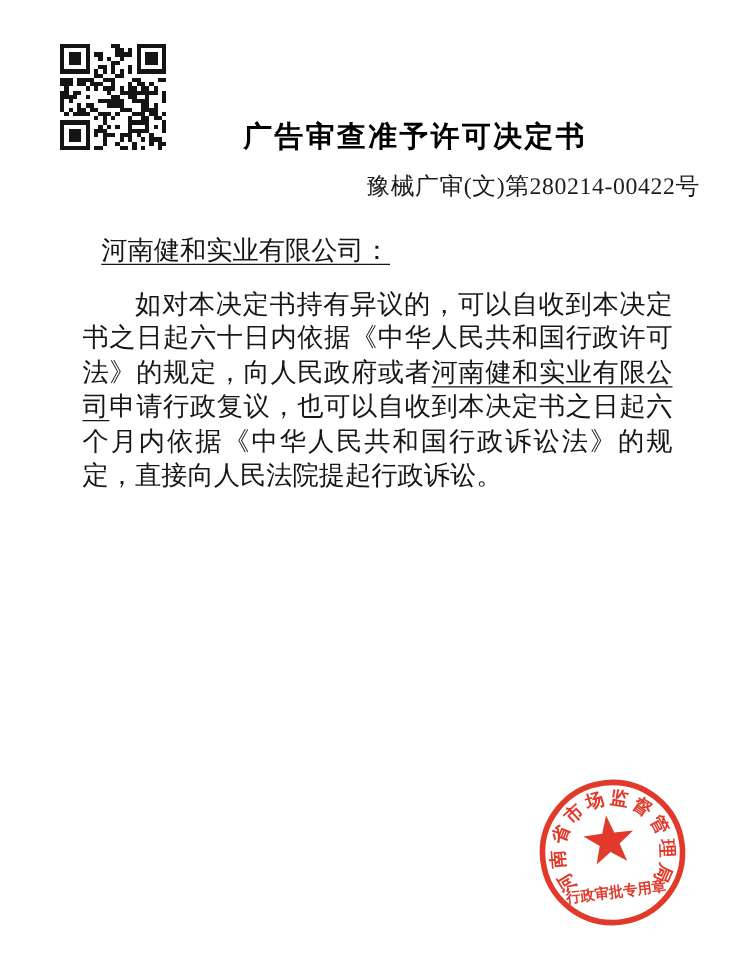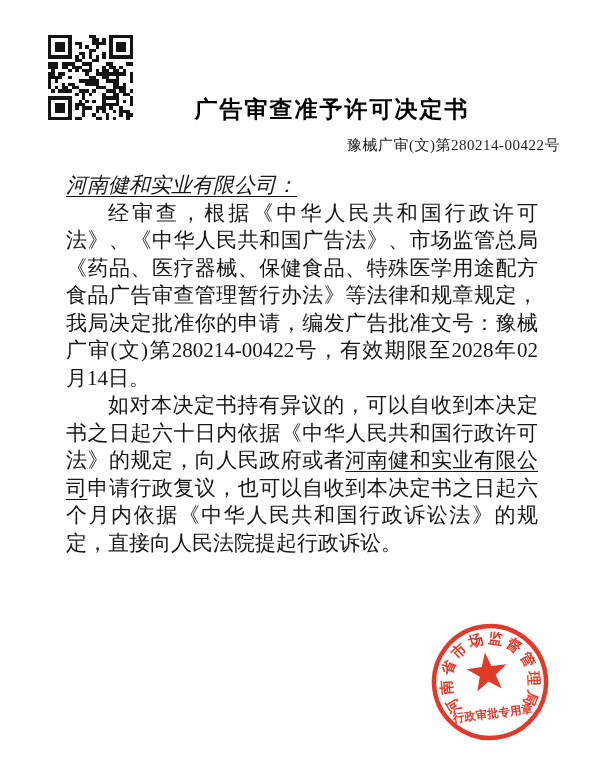--- a/index.html
+++ b/index.html
@@ -23,33 +23,33 @@
     text-align:center;
     font-size:23px;font-weight:bold;
     letter-spacing:2px;
     color:#000000;
     margin:0;
     padding-left:32px;
   }
 
   .doc-number{
     position:absolute;top:136px;right:40px;
-    font-size:15px;
+    font-size:19px;
     color:#1c1c1c;
     letter-spacing:0.5px;
   }
 
   .body-text{
     position:absolute;left:66px;top:172px;width:472px;
     font-size:21px;line-height:27.5px;
     text-align:justify;
     color:#161616;
   }
   .body-text p{margin:0;text-indent:2em;}
-  .addressee{margin:0;font-style:italic;}
+  .addressee{margin:15px;}
   .u{text-decoration:underline;text-underline-offset:4px;text-decoration-thickness:1px;}
 
   .signature{
     position:absolute;right:87px;top:681px;
     text-align:right;
     font-size:20px;line-height:29px;
     color:#1c1c1c;
     z-index:1;
   }
 
@@ -375,21 +375,20 @@
         <rect x="23" y="24" width="1" height="1"></rect>
       </svg>
     </div>
 
   <h1 class="title">广告审查准予许可决定书</h1>
 
   <div class="doc-number">豫械广审(文)第280214-00422号</div>
 
   <div class="body-text">
     <div class="addressee"><span class="u">河南健和实业有限公司：</span></div>
-    <p><span>经审查，根据《中华人民共和国行政许可法》、《中华人民共和国广告法》、市场监管总局《药品、医疗器械、保健食品、特殊医学用途配方食品广告审查管理暂行办法》等法律和规章规定，我局决定批准你的申请，编发广告批准文号：豫械广审(文)第280214-00422号，有效期限至2028年02月14日。</span></p>
     <p><span>如对本决定书持有异议的，可以自收到本决定书之日起六十日内依据《中华人民共和国行政许可法》的规定，向人民政府或者</span><span class="u">河南健和实业有限公司</span><span>申请行政复议，也可以自收到本决定书之日起六个月内依据《中华人民共和国行政诉讼法》的规定，直接向人民法院提起行政诉讼。</span></p>
   </div>
 
   <div class="signature">
   </div>
 
   <div class="seal">
     <svg viewBox="0 0 120 120">
       <g transform="rotate(-7 60 60)">
         <circle cx="60" cy="60" r="56" fill="none" stroke-width="4.5" stroke="#e13a2b"></circle>

